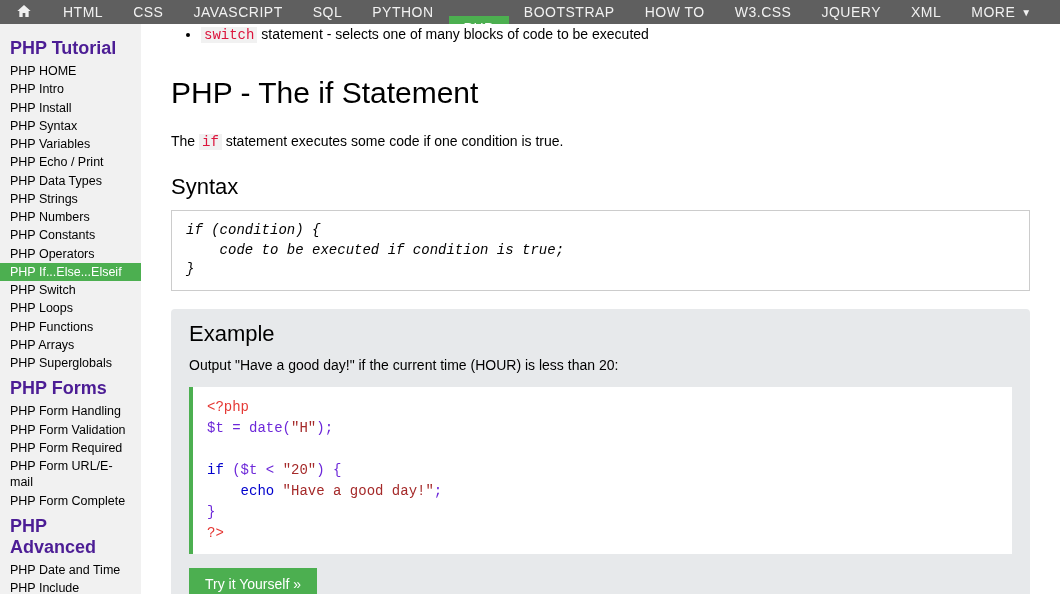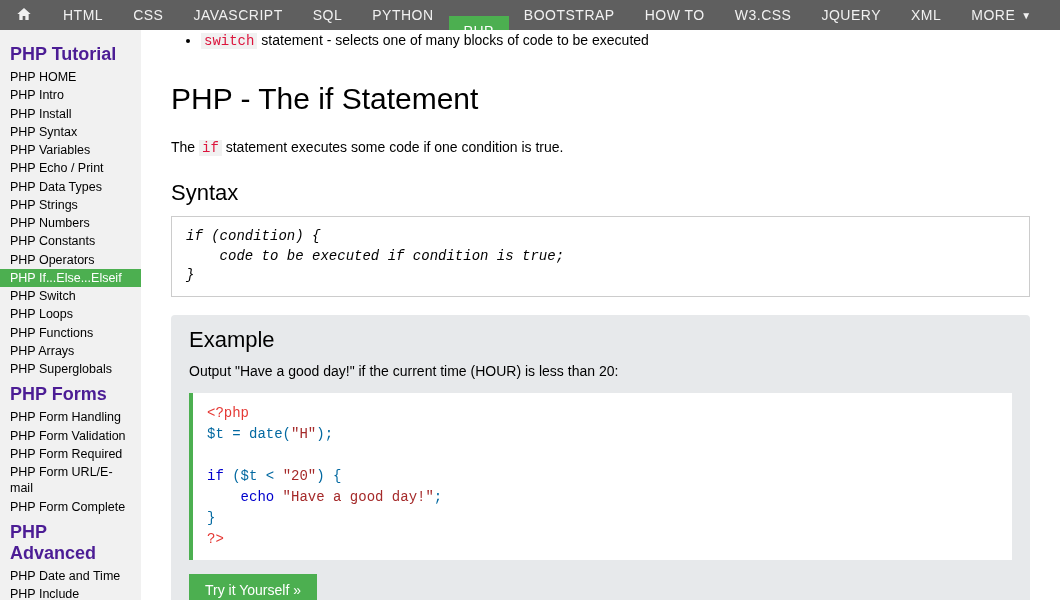--- a/index.html
+++ b/index.html
@@ -1,17 +1,17 @@
 <!DOCTYPE html>
 <html><head>
 <meta charset="utf-8">
 <style>
 * { margin: 0; padding: 0; box-sizing: border-box; }
 body { font-family: Verdana, sans-serif; font-size: 15px; color: #000; overflow: hidden; width: 1060px; height: 600px; }
-.topnav { background: #5f5f5f; height: 30px; display: flex; align-items: center; color: #f1f1f1; font-size: 14px; white-space: nowrap; overflow: hidden; }
+.topnav { background: #5f5f5f; height: 24px; display: flex; align-items: center; color: #f1f1f1; font-size: 14px; white-space: nowrap; overflow: hidden; }
 .topnav .home { padding: 0 16px; display: flex; align-items: center; height: 100%; cursor: pointer; }
 .topnav .nav-item { padding: 0 15px; height: 100%; display: flex; align-items: center; cursor: pointer; letter-spacing: 0.5px; }
 .topnav .nav-item.active { background: #4CAF50; color: #fff; margin-top: 16px; }
 .topnav .spacer { flex: 1; }
 .topnav .caret { margin-left: 6px; font-size: 10px; }
 .container { display: flex; height: calc(600px - 30px); }
 .sidebar { width: 141px; background: #f1f1f1; overflow-y: auto; padding: 8px 0 8px 0; position: relative; }
 .sidebar::-webkit-scrollbar { width: 8px; }
 .sidebar::-webkit-scrollbar-thumb { background: #ccc; }
 .sidebar h2 { font-family: 'Segoe UI', Arial, sans-serif; font-size: 18px; font-weight: 700; color: #4c1d95; padding: 6px 10px 3px 10px; }
@@ -25,21 +25,21 @@
 h3.sub { font-family: 'Segoe UI', Arial, sans-serif; font-size: 22px; font-weight: 400; margin-top: 10px; margin-bottom: 10px; }
 p.text { font-size: 14px; line-height: 1.5; margin: 21px 0; }
 .codebox { border: 1px solid #ccc; background: #fff; padding: 10px 14px; font-family: Consolas, "courier new", monospace; font-size: 14px; white-space: pre; line-height: 1.4; }
 .example { background: #e7e9eb; padding: 12px 18px 18px 18px; margin-top: 18px; border-radius: 4px; }
 .example h3 { font-family: 'Segoe UI', Arial, sans-serif; font-size: 22px; font-weight: 400; margin-bottom: 10px; }
 .example p { font-size: 14px; margin-bottom: 14px; }
 .example .code { background: #fff; border-left: 4px solid #4CAF50; padding: 10px 14px; font-family: Consolas, "courier new", monospace; font-size: 14px; line-height: 1.5; white-space: pre; }
 .example .red { color: #e53935; }
 .example .brown { color: #a52a2a; }
 .example .medblue { color: #0000cd; }
-.example .black { color: #0369a1; }
+.example .black { color: #6d28d9; }
 .try-btn { display: inline-block; background: #4CAF50; color: #fff; padding: 8px 16px; font-size: 14px; margin-top: 14px; cursor: pointer; border: none; font-family: Verdana, sans-serif; }
 .home svg { width: 16px; height: 16px; fill: #f1f1f1; }
 </style>
 </head>
 <body>
 
 <div class="topnav">
   <div class="home">
     <span>
       <svg viewBox="0 0 24 24">

